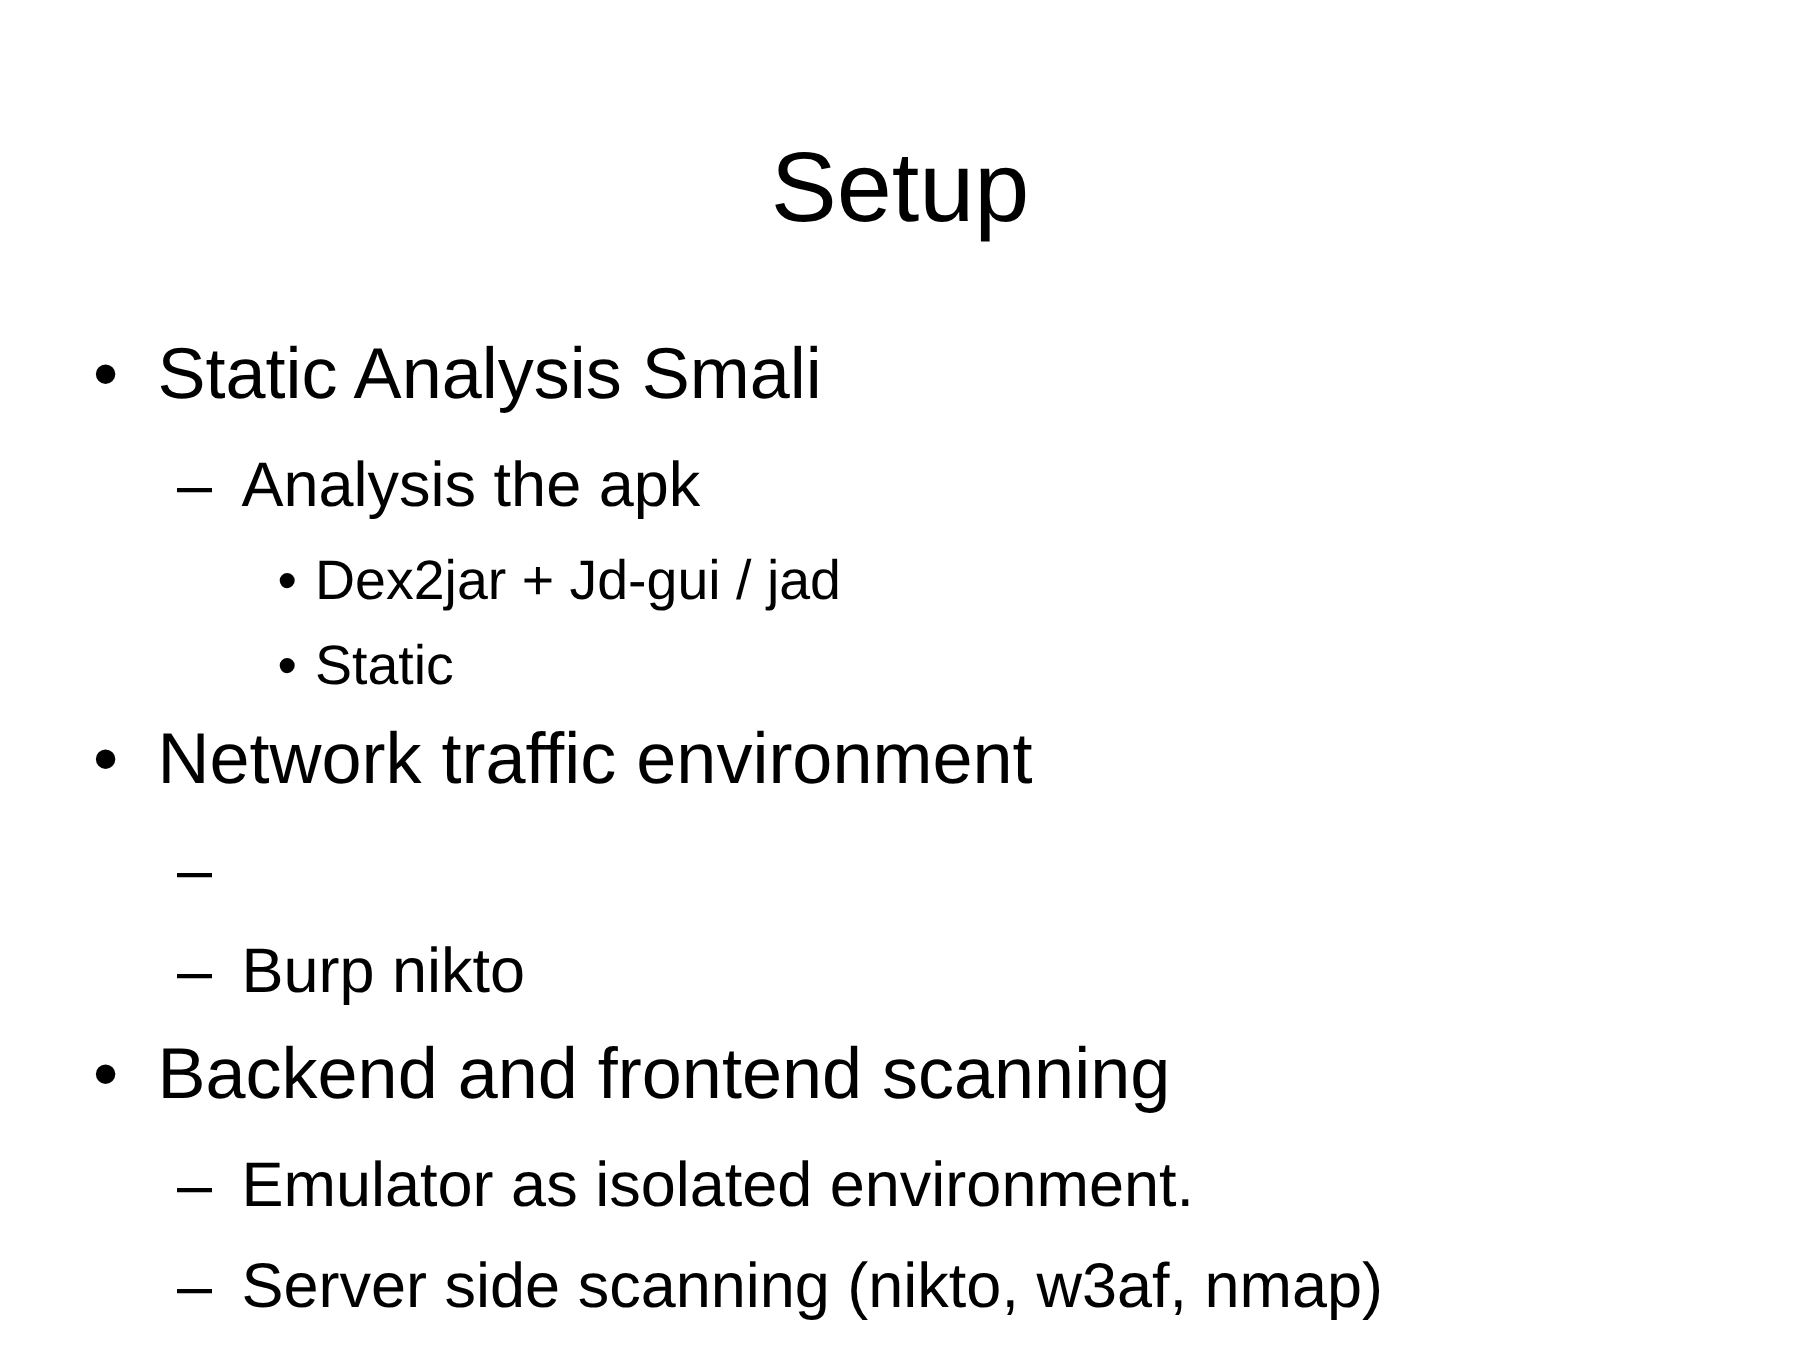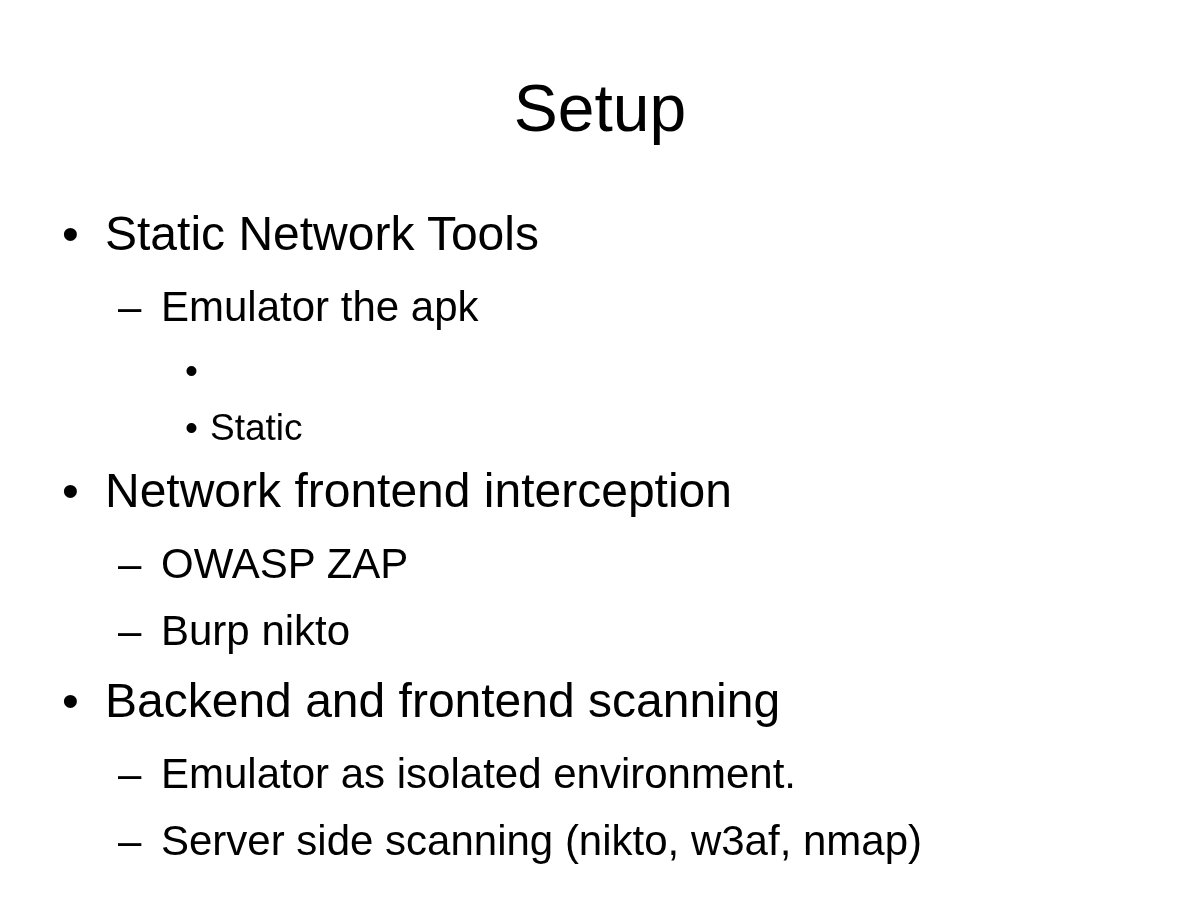--- a/index.html
+++ b/index.html
@@ -10,21 +10,21 @@
   .slide {
     position: relative;
     width: 1200px;
     height: 900px;
     background: #ffffff;
     color: #000000;
     font-family: "Liberation Sans", sans-serif;
     overflow: hidden;
   }
   .slide-title {
-    margin: 0;
+    margin: 16px;
     padding-top: 70px;
     text-align: center;
     font-size: 66px;
     line-height: 77px;
     font-weight: normal;
     letter-spacing: 0;
   }
   .outline {
     margin-top: 59px;
   }
@@ -63,40 +63,40 @@
   .l3 .bullet { width: 25px; }
 </style>
 </head>
 <body>
 
 <div class="slide">
   <h1 class="slide-title">Setup</h1>
   <div class="outline" id="outline">
       <div class="row l1">
         <span class="bullet">•</span>
-        <span class="text">Static Network Tools</span>
+        <span class="text">Static Analysis Smali</span>
       </div>
       <div class="row l2">
         <span class="bullet">–</span>
-        <span class="text">Emulator the apk</span>
+        <span class="text">Analysis the apk</span>
       </div>
       <div class="row l3">
         <span class="bullet">•</span>
+        <span class="text">Dex2jar + Jd-gui / jad</span>
       </div>
       <div class="row l3">
         <span class="bullet">•</span>
         <span class="text">Static</span>
       </div>
       <div class="row l1">
         <span class="bullet">•</span>
-        <span class="text">Network frontend interception</span>
+        <span class="text">Network traffic environment</span>
       </div>
       <div class="row l2">
         <span class="bullet">–</span>
-        <span class="text">OWASP ZAP</span>
       </div>
       <div class="row l2">
         <span class="bullet">–</span>
         <span class="text">Burp nikto</span>
       </div>
       <div class="row l1">
         <span class="bullet">•</span>
         <span class="text">Backend and frontend scanning</span>
       </div>
       <div class="row l2">

